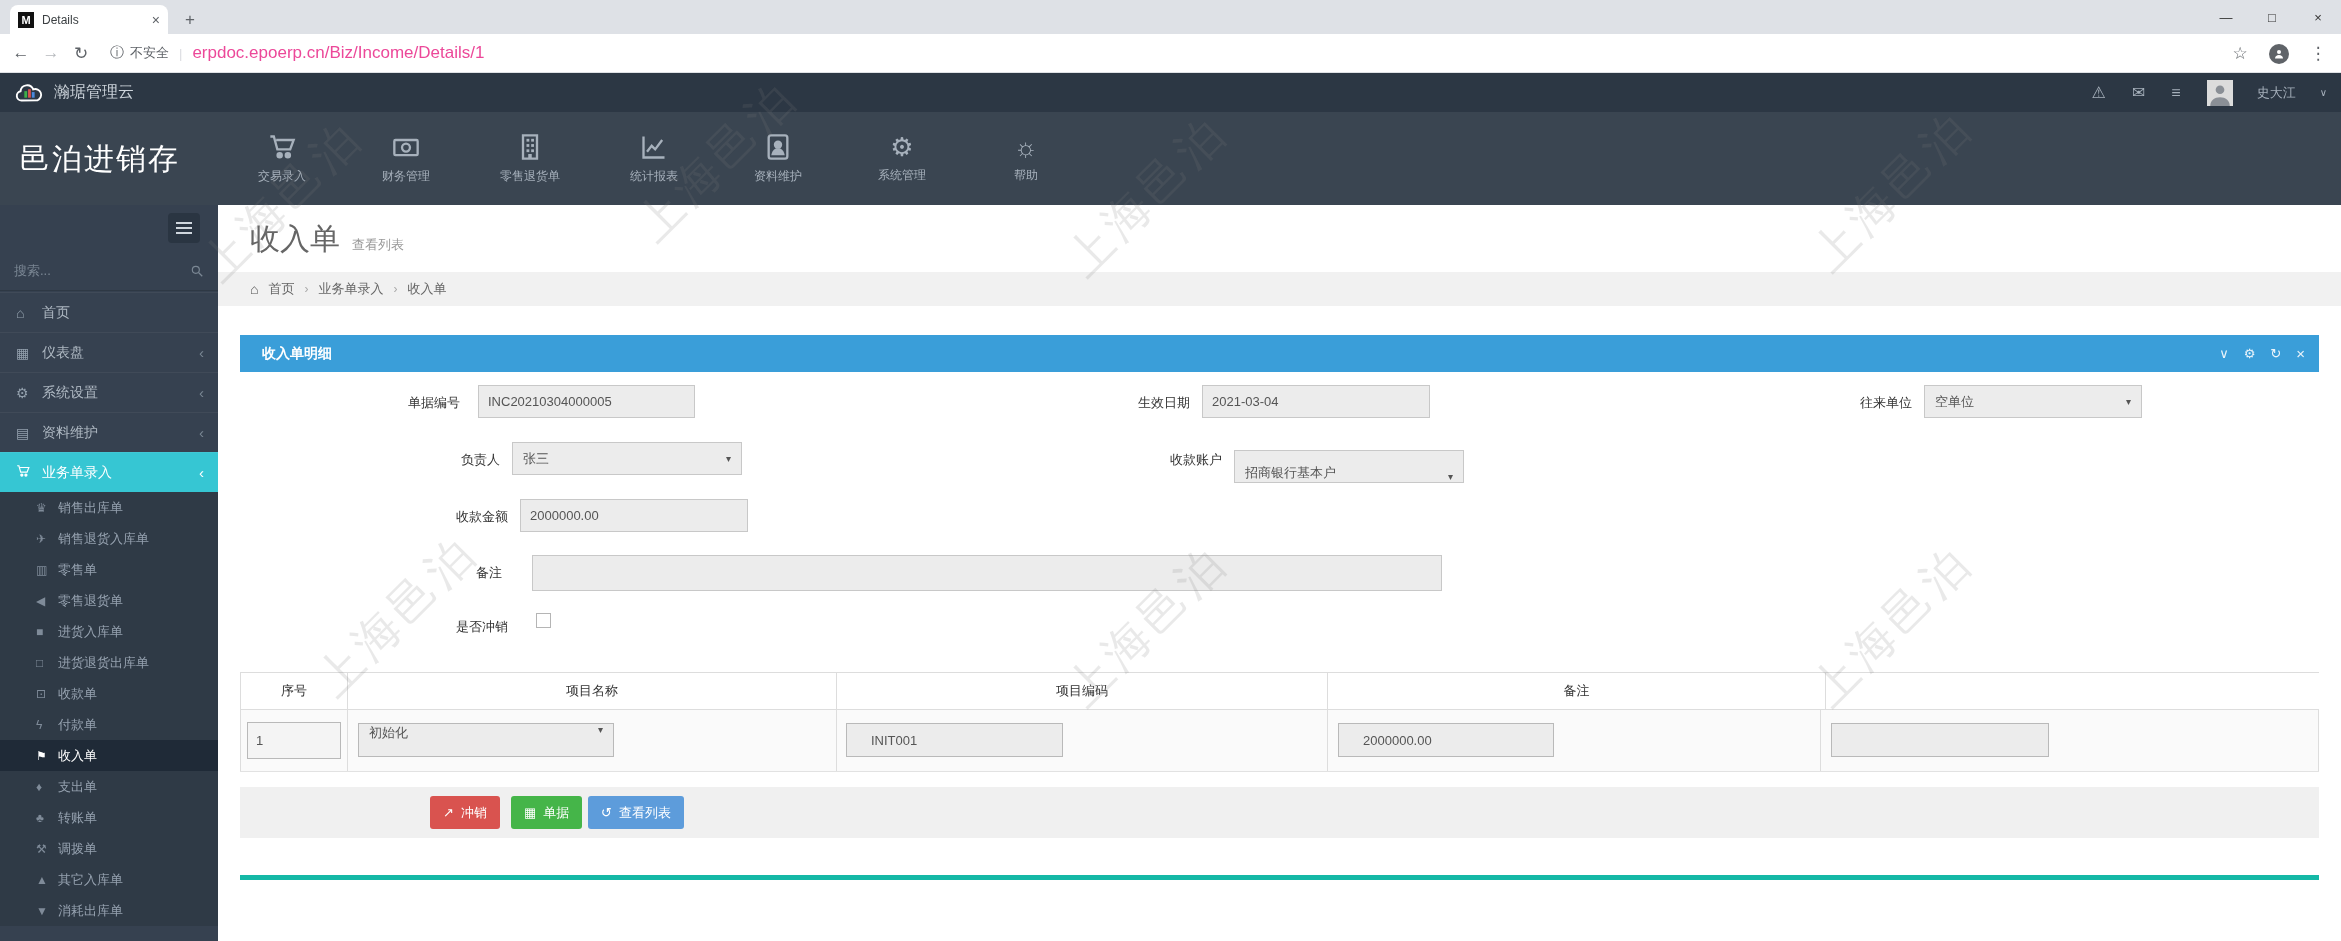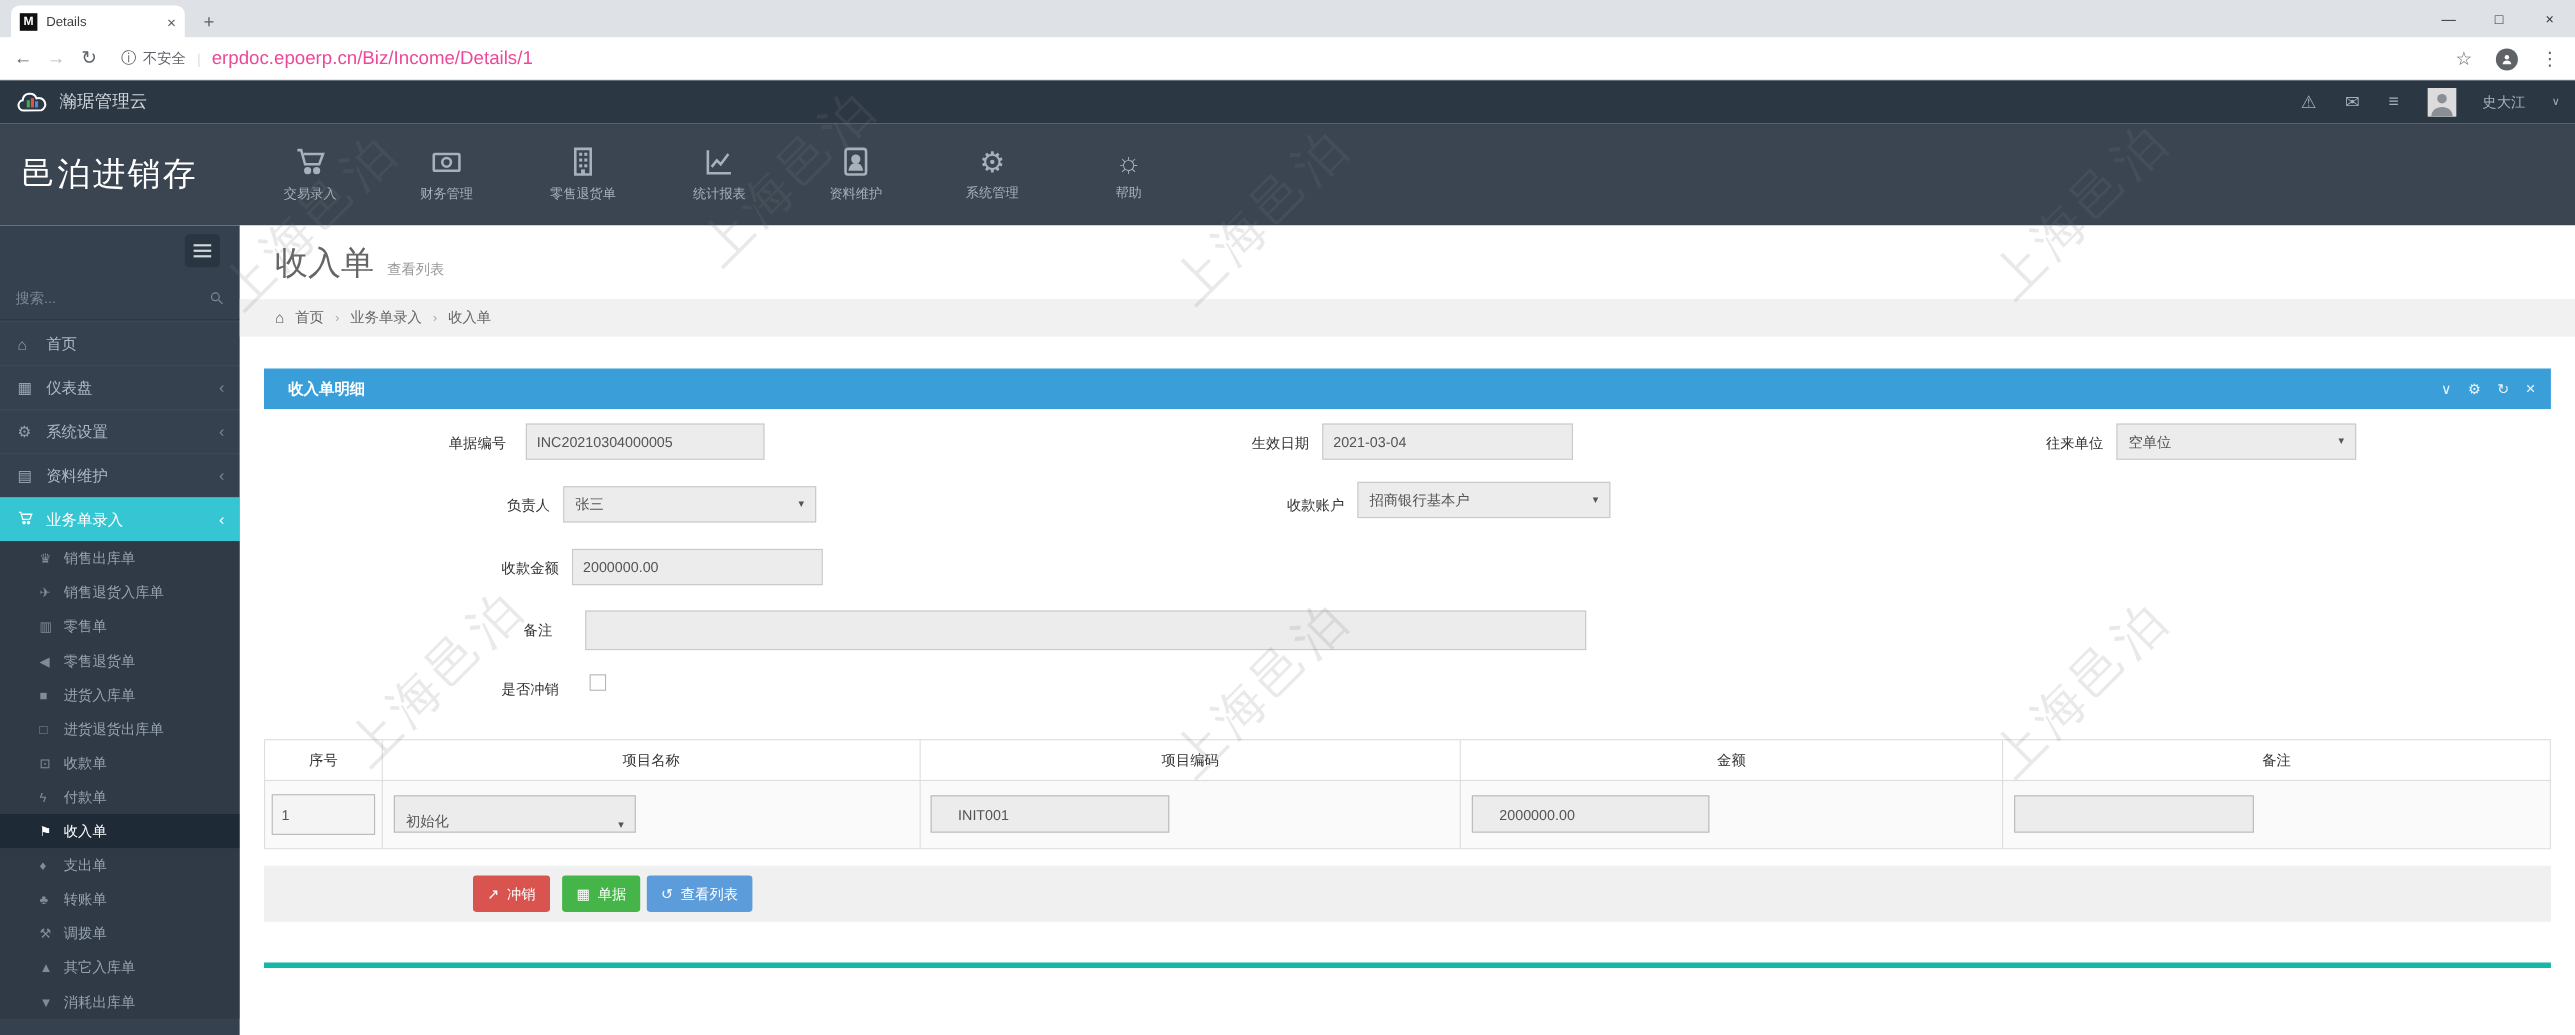--- a/index.html
+++ b/index.html
@@ -84,21 +84,21 @@
 
   
   .gtable { position:absolute; left:0; top:300px; width:2079px; font-size:13px; color:#333; }
   .gt-head { display:flex; height:38px; border-top:1px solid #ddd; border-bottom:1px solid #ddd; }
   .gt-row { display:flex; height:62px; background:#fafafa; border-bottom:1px solid #e2e2e2; }
   .gc { border-left:1px solid #ddd; position:relative; display:flex; align-items:center; justify-content:center; }
   .gc:last-child { border-right:1px solid #ddd; }
   .c0{width:107px;} .c1{width:489px;} .c2{width:491px;} .c3{width:493px;} .c4{width:499px;}
   .cell-input { position:absolute; top:13px; height:34px; background:#ececec; border:1px solid #b9b9b9; font-size:13px; color:#555; padding:0 24px; font-family:inherit; outline:none; }
   .no-box { position:absolute; left:6px; top:12px; width:94px; height:37px; background:#f4f4f4; border:1px solid #b9b9b9; display:flex; align-items:center; padding-left:8px; color:#555; }
-  .cell-sel { position:absolute; left:10px; top:13px; width:220px; height:34px; background:#ececec; border:1px solid #b9b9b9; display:flex; align-items:flex-end; padding:0 10px; font-size:13px; color:#555; cursor:pointer; }
+  .cell-sel { position:absolute; left:10px; top:13px; width:256px; height:34px; background:#ececec; border:1px solid #b9b9b9; display:flex; align-items:flex-start; padding:0 10px; font-size:13px; color:#555; cursor:pointer; }
   .cell-sel .arrow { margin-left:auto; font-size:10px; }
 
   
   .fstrip { position:absolute; left:0; top:415px; width:2079px; height:51px; background:#f0f0f0; }
   .btn { position:absolute; top:9px; height:33px; border:none; border-radius:3px; color:#fff; font-size:13px; font-family:inherit; display:inline-flex; align-items:center; gap:7px; padding:0 13px; cursor:pointer; }
   .btn .bi { font-size:13px; }
 
   
   .wm { position:absolute; transform:rotate(-45deg); font-size:46px; letter-spacing:5px; color:rgba(125,125,125,.17); white-space:nowrap; pointer-events:none; z-index:6; }
 
@@ -363,40 +363,39 @@
           <span>空单位</span>
           <span class="arrow">▾</span>
         </div>
 
         <label class="flabel" style="left:100px;top:79px;width:160px;">负责人</label>
         <div class="sel" style="left:272px;top:70px;width:230px;">
           <span>张三</span>
           <span class="arrow">▾</span>
         </div>
         <label class="flabel" style="left:812px;top:79px;width:170px;">收款账户</label>
-        <div class="sel" style="left:994px;top:66px;width:230px;">
+        <div class="sel" style="left:994px;top:78px;width:230px;align-items:flex-end;">
           <span>招商银行基本户</span>
           <span class="arrow">▾</span>
         </div>
 
         <label class="flabel" style="left:108px;top:136px;width:160px;">收款金额</label>
         <input class="ro-input" style="left: 280px; top: 127px; width: 228px;" readonly="" value="2000000.00">
 
         <label class="flabel" style="left:102px;top:192px;width:160px;">备注</label>
         <input class="ro-input" style="left: 292px; top: 183px; width: 910px; height: 36px;" readonly="" value="">
 
         <label class="flabel" style="left:108px;top:246px;width:160px;">是否冲销</label>
         <span class="checkbox" style="left:296px;top:241px;"></span>
 
         <div class="gtable">
           <div class="gt-head">
             <div class="gc c0">序号</div>
             <div class="gc c1">项目名称</div>
             <div class="gc c2">项目编码</div>
-            <div class="gc c3">金额</div>
             <div class="gc c4">备注</div>
           </div>
           <div class="gt-row">
             <div class="gc c0">
               <div class="no-box">1</div>
             </div>
             <div class="gc c1">
               <div class="cell-sel">
                 <span>初始化</span>
                 <span class="arrow">▾</span>

